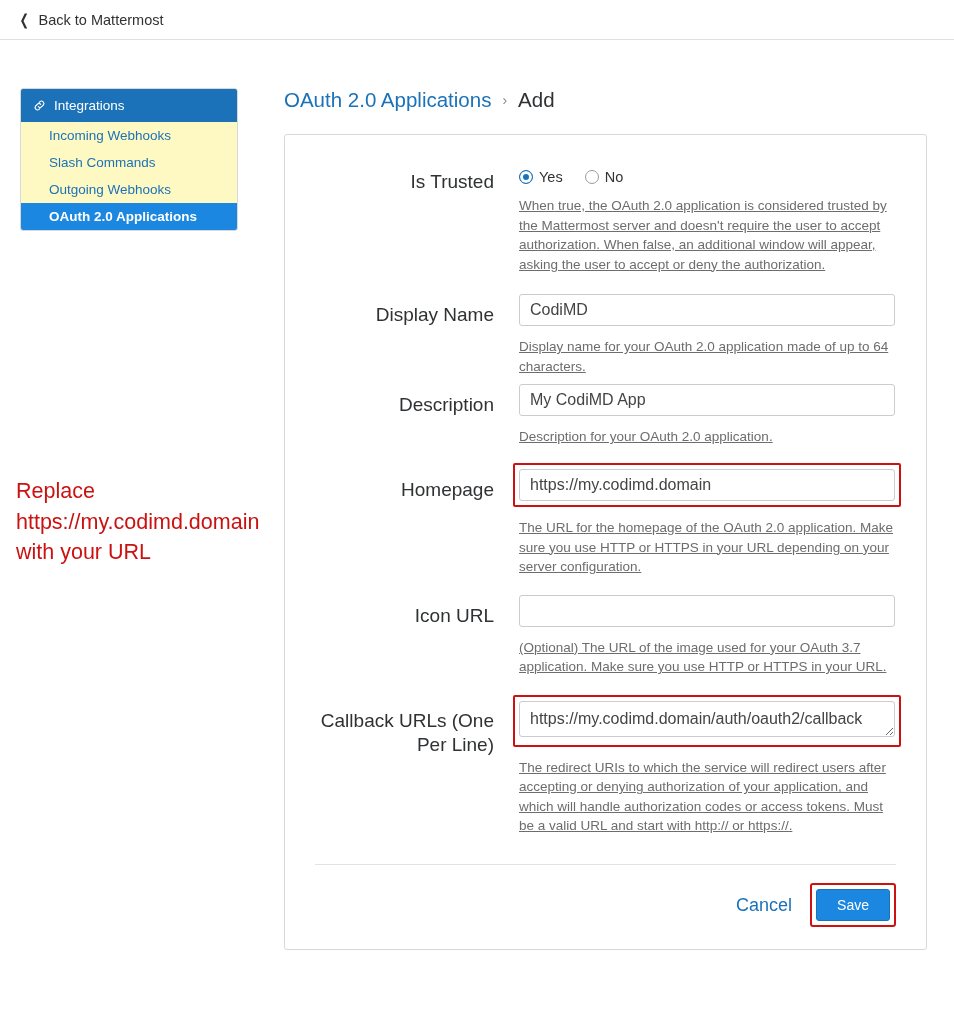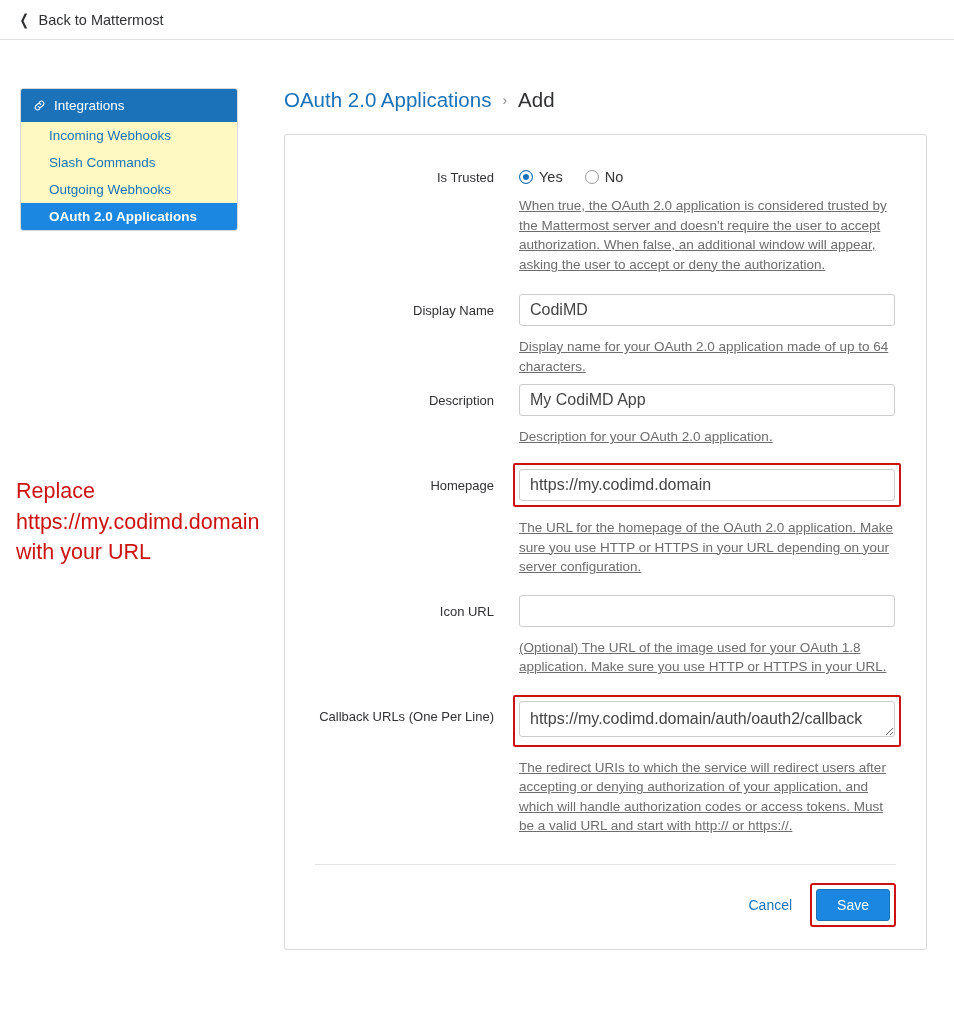--- a/index.html
+++ b/index.html
@@ -110,21 +110,21 @@
 
   .row {
     display: flex;
     margin-bottom: 0;
   }
   .label {
     width: 204px;
     flex: none;
     text-align: right;
     padding-right: 25px;
-    font-size: 13px;
+    font-size: 19px;
     color: #2f3133;
     line-height: 1.3;
     padding-top: 9px;
   }
   .field { flex: 1; }
   .help {
     font-size: 13.5px;
     color: #6d6d6d;
     line-height: 1.45;
     margin: 11px 0 0 0;
@@ -186,21 +186,21 @@
     margin: 28px 0 0 0;
   }
   .actions {
     display: flex;
     align-items: center;
     justify-content: flex-end;
     gap: 10px;
     padding-top: 18px;
   }
   .cancel-btn {
-    font-size: 14px;
+    font-size: 18px;
     color: #1b72b8;
     background: none;
     border: none;
     cursor: pointer;
     padding: 6px 8px;
     font-family: "Liberation Sans", sans-serif;
   }
   .save-wrap {
     border: 2px solid #cc1111;
     border-radius: 3px;
@@ -303,21 +303,21 @@
             <input class="txt" type="text" value="https://my.codimd.domain" style="">
           </span>
           <p class="help">The URL for the homepage of the OAuth 2.0 application. Make sure you use HTTP or HTTPS in your URL depending on your server configuration.</p>
         </div>
       </div>
 
       <div class="row" style="margin-top:18px">
         <div class="label">Icon URL</div>
         <div class="field">
           <input class="txt" type="text" value="" style="">
-          <p class="help">(Optional) The URL of the image used for your OAuth 1.8 application. Make sure you use HTTP or HTTPS in your URL.</p>
+          <p class="help">(Optional) The URL of the image used for your OAuth 3.7 application. Make sure you use HTTP or HTTPS in your URL.</p>
         </div>
       </div>
 
       <div class="row" style="margin-top:18px">
         <div class="label" style="padding-top:14px">Callback URLs (One Per Line)</div>
         <div class="field">
           <span class="hl">
             <textarea class="txt" style="">https://my.codimd.domain/auth/oauth2/callback</textarea>
           </span>
           <p class="help">The redirect URIs to which the service will redirect users after accepting or denying authorization of your application, and which will handle authorization codes or access tokens. Must be a valid URL and start with http:// or https://.</p>

